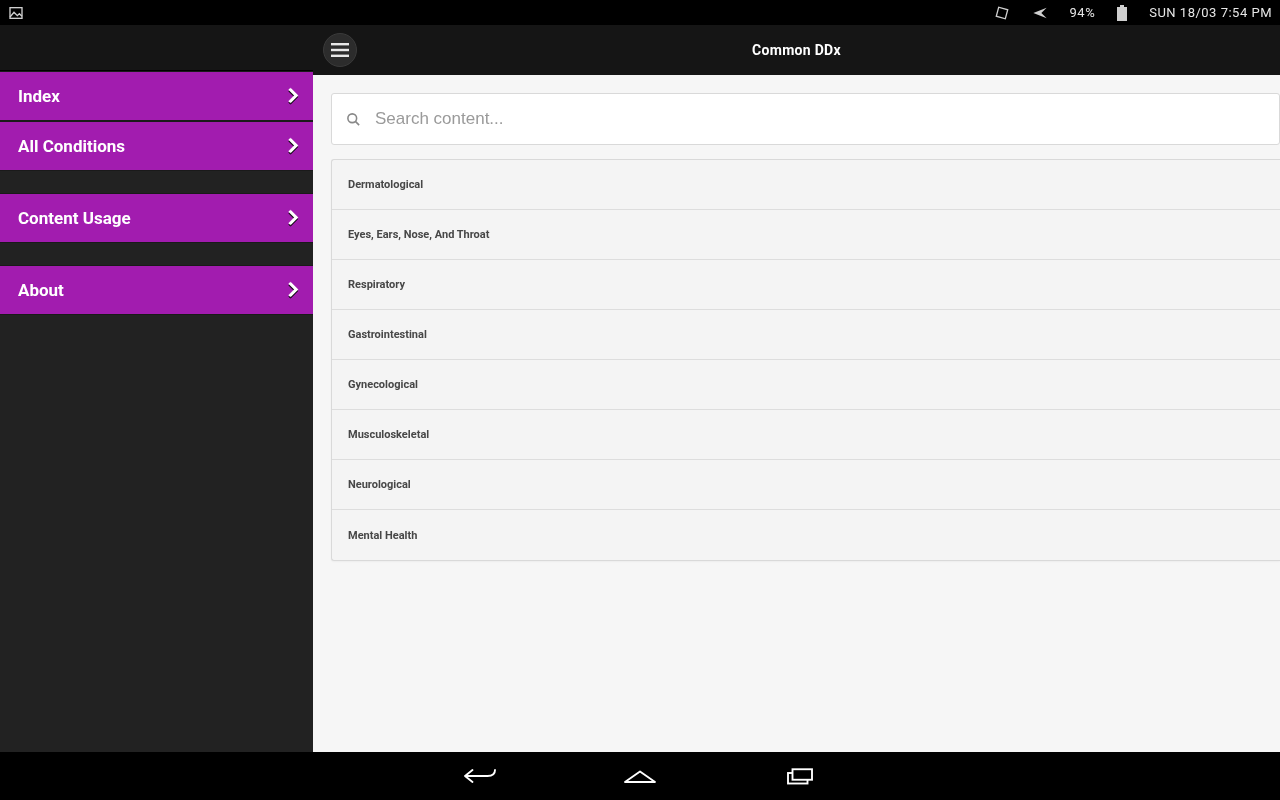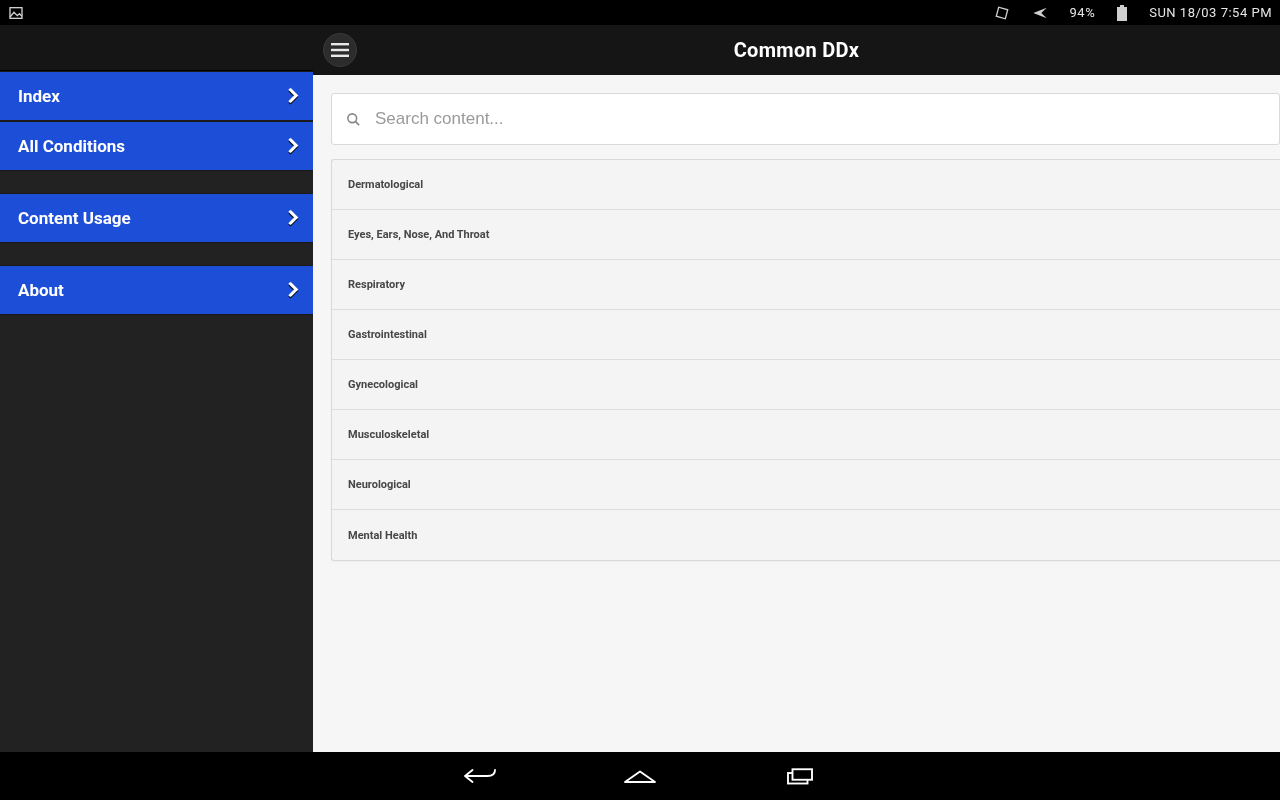--- a/index.html
+++ b/index.html
@@ -31,21 +31,21 @@
   
   .sidebar {
     width: 313px;
     background: #222222;
     display: flex;
     flex-direction: column;
   }
   .sidebar-top-pad { height: 46px; background: #151515; border-bottom: 1px solid #000; }
   .sidebar-item {
     height: 50px;
-    background: #1d4ed8;
+    background: #a21caf;
     color: #fff;
     display: flex;
     align-items: center;
     padding: 0 18px;
     font-weight: 700;
     font-size: 17px;
     border-top: 1px solid #1a1a1a;
     border-bottom: 1px solid #1a1a1a;
     margin-bottom: 0;
     cursor: pointer;
@@ -86,21 +86,21 @@
     background: #2c2c2c;
     display: inline-flex;
     align-items: center;
     justify-content: center;
     cursor: pointer;
     border: 1px solid #3a3a3a;
   }
   .app-title {
     position: absolute;
     left: 50%; transform: translateX(-50%);
-    font-size: 20px;
+    font-size: 14px;
     font-weight: 700;
     letter-spacing: 0.3px;
   }
 
   .content-wrap { padding: 18px 0 0 18px; }
 
   .search-box {
     background: #fff;
     border: 1px solid #d9d9d9;
     border-radius: 3px;

